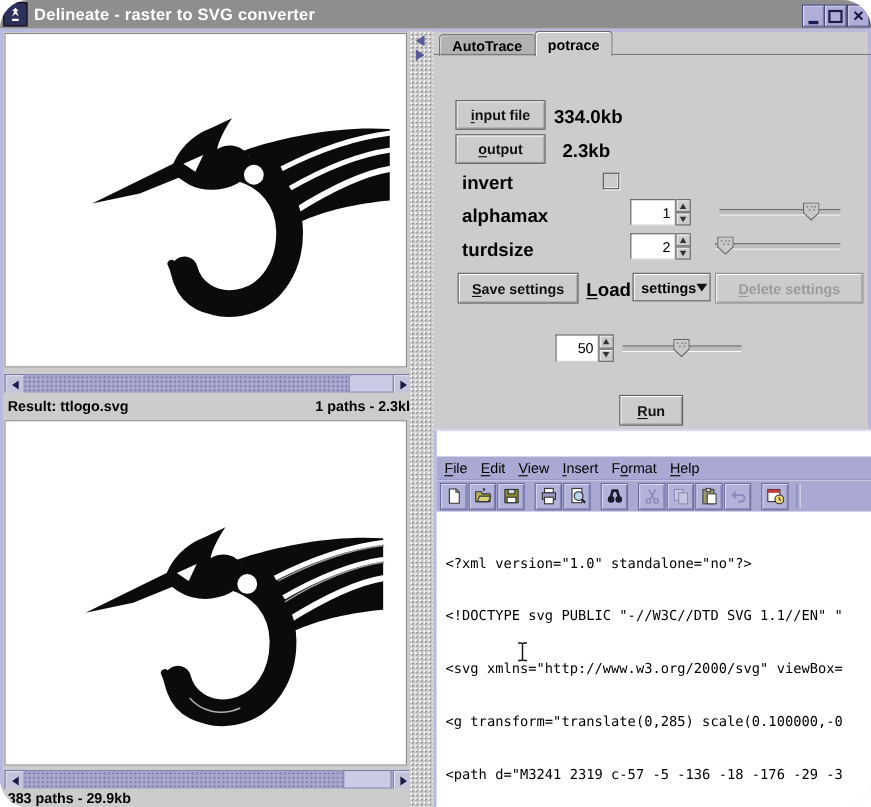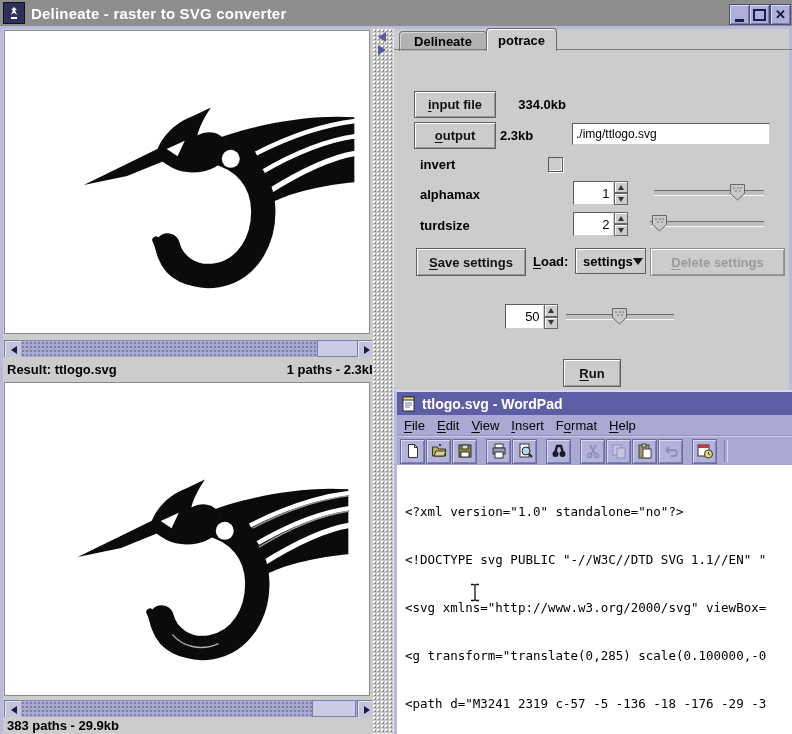--- a/index.html
+++ b/index.html
@@ -1,17 +1,17 @@
 <!DOCTYPE html>
 <html><head>
 <meta charset="utf-8">
 <style>
   html,body{margin:0;padding:0;}
   .screen{position:relative;width:792px;height:734px;background:#cccccc;overflow:hidden;
-          font-family:"Liberation Sans",sans-serif;-webkit-font-smoothing:none;}
+          font-family:"Liberation Sans",sans-serif;border-radius:26px;-webkit-font-smoothing:none;}
   .abs{position:absolute;}
   
   .titlebar{left:0;top:0;width:792px;height:26px;background:#8e8e8e;display:flex;align-items:center;}
   .titlebar .ttl{color:#fff;font-weight:bold;font-size:15px;margin-left:6px;letter-spacing:.2px;}
   .appicon{width:20px;height:20px;margin-left:3px;background:#2f2f5c;border:1px solid #111;display:flex;align-items:center;justify-content:center;}
   .framein{left:0;top:26px;width:792px;height:3px;background:#b9b9dd;}
   .frameL{left:0;top:26px;width:3px;height:708px;background:#b9b9dd;}
   .frameR{left:789px;top:26px;width:3px;height:366px;background:#b9b9dd;}
   .winbtn{top:4px;width:19px;height:19px;background:#aeaed8;border:1px solid #4c4c7a;
           box-shadow:inset 1px 1px 0 #d9d9f0,inset -1px -1px 0 #7c7cac;
@@ -43,21 +43,21 @@
   .tab-un{top:31px;background:#b2b2b2;border:1px solid #757575;border-bottom:none;border-radius:4px 4px 0 0;
           box-shadow:inset 1px 1px 0 #d6d6d6;}
   .tab-sel{top:28px;height:22px;background:#ccc;border:1px solid #6a6a6a;border-bottom:none;border-radius:4px 4px 0 0;
            box-shadow:inset 1px 1px 0 #fff;z-index:3;justify-content:center;}
   .tabline{top:49px;left:394px;width:398px;height:1px;background:#7c7c7c;z-index:2;}
   .groupbox{border:1px solid #8b8b8b;box-shadow:inset 1px 1px 0 #eee,1px 1px 0 #f2f2f2;}
   .grouptitle{position:absolute;top:-9px;left:8px;background:#ccc;padding:0 5px;font-weight:bold;font-size:13px;color:#000;}
   .mbtn{background:#ccc;border:1px solid #5f5f5f;box-shadow:inset 1px 1px 0 #fff,inset -1px -1px 0 #9a9a9a;
         font-weight:bold;font-size:13px;color:#111;display:flex;align-items:center;justify-content:center;}
   .mbtn.disabled{color:#9b9b9b;border-color:#8f8f8f;}
-  .lbl{font-weight:bold;font-size:13px;color:#000;}
+  .lbl{font-weight:bold;font-size:17px;color:#000;}
   .field{background:#fff;border:1px solid #5c5c5c;border-right-color:#cfcfcf;border-bottom-color:#cfcfcf;
          font-size:12px;color:#000;white-space:nowrap;overflow:hidden;display:flex;align-items:center;padding:0 3px;}
   .spinfield{justify-content:flex-end;font-size:13px;}
   .spinbtns{width:16px;display:flex;flex-direction:column;}
   .spinbtn{flex:1;background:#ccc;border:1px solid #666;box-shadow:inset 1px 1px 0 #fff;
            display:flex;align-items:center;justify-content:center;}
   .tri-u{width:0;height:0;border-left:3px solid transparent;border-right:3px solid transparent;border-bottom:5px solid #333;}
   .tri-d{width:0;height:0;border-left:3px solid transparent;border-right:3px solid transparent;border-top:5px solid #333;}
   .check{width:13px;height:13px;background:#ccc;border:1px solid #585858;box-shadow:1px 1px 0 #fff,inset -1px -1px 0 #eee;}
   .slider-track{height:4px;background:#bdbdbd;border-top:1px solid #6e6e6e;border-bottom:1px solid #f7f7f7;}
@@ -167,32 +167,31 @@
     <span>383 paths - 29.9kb</span>
   </div>
 
   <div class="abs divider">
     <span class="abs dvarrow dv-l" style="top:4px;"></span>
     <span class="abs dvarrow dv-r" style="top:17px;"></span>
   </div>
 
   <div class="abs tabline"></div>
   <div class="abs tab tab-un" style="left:399px;width:86px;">
-      <span>Delineate</span>
+      <span>AutoTrace</span>
     </div>
   <div class="abs tab tab-sel" style="left:486px;width:69px;">
       <span>potrace</span>
     </div>
 
   <div class="abs mbtn" style="left:414px;top:91px;width:80px;height:25px;"><u>i</u>nput file</div>
   <div class="abs lbl" style="left:500px;top:97px;width:66px;text-align:right;">334.0kb</div>
 
   <div class="abs mbtn" style="left:414px;top:122px;width:80px;height:25px;"><u>o</u>utput</div>
-  <div class="abs lbl" style="left:500px;top:128px;width:66px;text-align:left;">2.3kb</div>
-  <div class="abs field" style="left:572px;top:123px;width:190px;height:20px;">./img/ttlogo.svg</div>
+  <div class="abs lbl" style="left:500px;top:128px;width:66px;text-align:center;">2.3kb</div>
 
   <div class="abs lbl" style="left:420px;top:157px;">invert</div>
   <div class="abs check" style="left:548px;top:157px;"></div>
 
   <div class="abs lbl" style="left:420px;top:187px;">alphamax</div>
   <div class="abs" style="left:573px;top:181px;width:55px;height:24px;display:flex;">
     <div class="field spinfield" style="width:36px;">1</div>
     <div class="spinbtns">
       <div class="spinbtn">
           <span class="tri-u"></span>
@@ -259,28 +258,20 @@
     <circle cx="4" cy="4" r=".9" fill="#8a8a8a"></circle>
       <circle cx="8" cy="4" r=".9" fill="#8a8a8a"></circle>
       <circle cx="11" cy="4" r=".9" fill="#8a8a8a"></circle>
     <circle cx="6" cy="7" r=".9" fill="#8a8a8a"></circle>
       <circle cx="10" cy="7" r=".9" fill="#8a8a8a"></circle>
   </svg>
 
   <div class="abs mbtn" style="left:563px;top:359px;width:56px;height:26px;"><u>R</u>un</div>
 
   <div class="abs wordpad">
-    <div class="abs wp-title">
-      <svg width="16" height="16" viewBox="0 0 16 16" style="margin:0 5px 0 4px;">
-        <rect x="2" y="1" width="11" height="14" fill="#fff" stroke="#333"></rect>
-        <rect x="2" y="1" width="11" height="3" fill="#e8e47a" stroke="#333"></rect>
-        <path d="M4,7 h7 M4,9 h7 M4,11 h5" stroke="#7a7ab0" stroke-width="1"></path>
-      </svg>
-      <span>ttlogo.svg - WordPad</span>
-    </div>
     <div class="abs wp-menubar">
       <span><u>F</u>ile</span>
       <span><u>E</u>dit</span>
       <span><u>V</u>iew</span>
       <span><u>I</u>nsert</span>
       <span>F<u>o</u>rmat</span>
       <span><u>H</u>elp</span>
     </div>
     <div class="abs wp-toolbar">
       <div class="wbtn">

